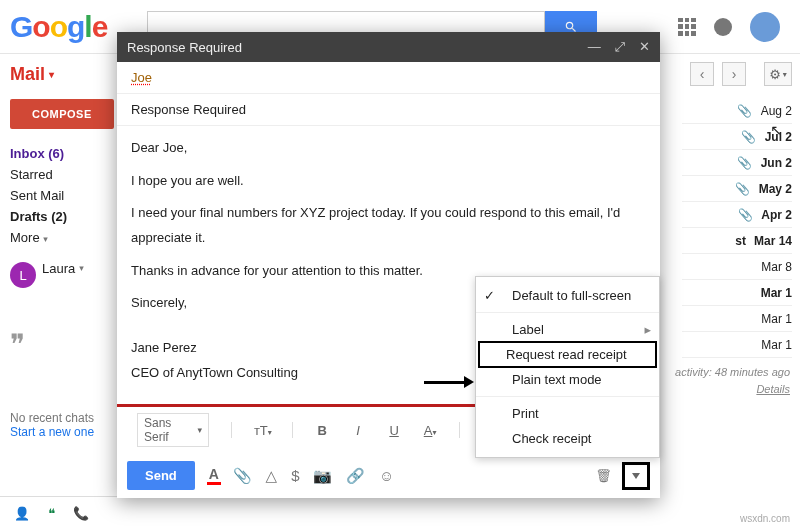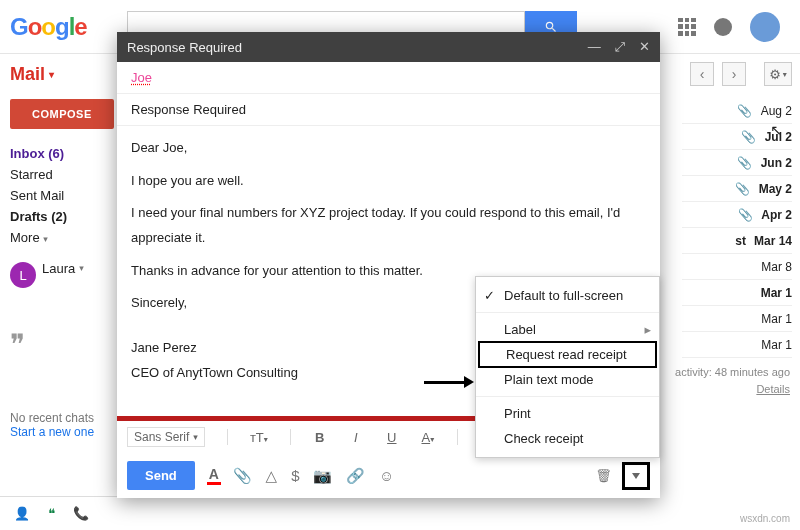--- a/index.html
+++ b/index.html
@@ -1,20 +1,20 @@
 <!DOCTYPE html>
 <html><head>
 <meta charset="utf-8">
 <style>
   * { box-sizing: border-box; margin: 0; padding: 0; font-family: Arial, sans-serif; }
   body { width: 800px; height: 530px; overflow: hidden; background: #fff; position: relative; font-size: 13px; color: #222; }
 
   
   .header { height: 54px; display: flex; align-items: center; padding: 0 10px; border-bottom: 1px solid #e5e5e5; }
-  .logo { font-size: 24px; font-weight: bold; letter-spacing: -1px; margin-right: 40px; }
+  .logo { font-size: 30px; font-weight: bold; letter-spacing: -1px; margin-right: 40px; }
   .logo span:nth-child(1){color:#4285F4}.logo span:nth-child(2){color:#EA4335}.logo span:nth-child(3){color:#FBBC05}.logo span:nth-child(4){color:#4285F4}.logo span:nth-child(5){color:#34A853}.logo span:nth-child(6){color:#EA4335}
   .search-box { flex: 1; display: flex; max-width: 450px; }
   .search-input { flex: 1; height: 32px; border: 1px solid #ccc; padding: 0 8px; font-size: 14px; }
   .search-btn { width: 52px; height: 32px; background: #4285F4; border: none; display:flex; align-items:center; justify-content:center; }
   .search-btn svg { fill: #fff; }
   .header-right { margin-left: auto; display: flex; align-items: center; gap: 18px; padding-right: 10px; }
   .apps-icon { width:18px; height:18px; display:grid; grid-template-columns:repeat(3,1fr); gap:2px; }
   .apps-icon div { background:#777; }
   .bell { width:18px; height:18px; background:#777; border-radius:50%; }
   .avatar-big { width:30px; height:30px; border-radius:50%; background:#6a9bd8; }
@@ -34,46 +34,46 @@
 
   
   .content { flex:1; position:relative; }
   .toolbar-right { position:absolute; top:8px; right:8px; display:flex; align-items:center; gap:8px; }
   .nav-arrow { width:24px; height:24px; border:1px solid #ccc; display:flex; align-items:center; justify-content:center; color:#777; font-size:14px; background:#f7f7f7; }
   .gear { width:28px; height:24px; border:1px solid #ccc; background:#f7f7f7; display:flex; align-items:center; justify-content:center; color:#666; margin-left:10px; }
   .mail-list { position:absolute; top:44px; right:8px; width:110px; }
   .mail-row { display:flex; align-items:center; justify-content:flex-end; gap:8px; height:26px; border-bottom:1px solid #eee; font-size:12px; }
   .mail-row .att { color:#999; }
   .mail-row.bold { font-weight:bold; }
-  .activity { position:absolute; top:310px; right:10px; font-size:11px; color:#888; text-align:right; line-height:1.5; }
+  .activity { position:absolute; top:310px; right:10px; font-size:11px; color:#888; text-align:right; line-height:1.5;font-style:italic; }
 
   
   .compose { position:absolute; left:117px; top:32px; width:543px; height:466px; background:#fff; box-shadow:0 4px 20px rgba(0,0,0,0.4); display:flex; flex-direction:column; z-index:10; }
   .compose-header { background:#404040; color:#eee; height:30px; display:flex; align-items:center; padding:0 10px; font-size:13px; }
   .compose-header-icons { margin-left:auto; display:flex; gap:14px; color:#ccc; font-size:13px; }
   .compose-header-icons span { cursor:pointer; }
-  .compose-to { padding:8px 14px; border-bottom:1px solid #eee; color:#ec4899; text-decoration:underline dotted red; text-underline-offset:2px; }
+  .compose-to { padding:8px 14px; border-bottom:1px solid #eee; color:#a16207; text-decoration:underline dotted red; text-underline-offset:2px; }
   .compose-subj { padding:8px 14px; border-bottom:1px solid #eee; }
   .compose-body { flex:1; padding:10px 14px; font-size:13px; line-height:1.9; overflow:hidden; }
   .compose-body p { margin-bottom:8px; }
 
   
   .more-menu { position:absolute; right:0px; bottom:40px; width:185px; background:#fff; border:1px solid #ccc; box-shadow:0 2px 8px rgba(0,0,0,0.2); padding:6px 0; z-index:20; font-size:13px; }
-  .more-menu .item { padding:5px 14px 5px 28px; position:relative; }
+  .more-menu .item { padding:5px 14px 5px 36px; position:relative; }
   .more-menu .item.check::before { content:"✓"; position:absolute; left:8px; }
   .more-menu .item.sub::after { content:"▸"; position:absolute; right:8px; color:#888; }
   .more-menu .item.highlight { border:2px solid #000; margin:-1px 2px; padding:4px 12px 4px 26px; }
   .more-menu hr { border:none; border-top:1px solid #eee; margin:4px 0; }
 
   .arrow-callout { position:absolute; right:186px; bottom:110px; font-size:20px; font-weight:bold; display:flex; align-items:center; }
   .arrow-callout .line { width:40px; height:3px; background:#000; }
   .arrow-callout .head { width:0; height:0; border-left:10px solid #000; border-top:6px solid transparent; border-bottom:6px solid transparent; }
 
   
-  .compose-toolbar { border-top:5px solid #b91c1c; padding:6px 10px; display:flex; align-items:center; gap:22px; color:#666; font-size:13px; }
+  .compose-toolbar { border-top:3px solid #b91c1c; padding:6px 20px; display:flex; align-items:center; gap:22px; color:#666; font-size:13px; }
   .font-select { border:1px solid #ddd; padding:2px 6px; font-size:12px; display:flex; align-items:center; gap:4px; }
   .tool { cursor:pointer; min-width:14px; text-align:center; }
   .divider { width:1px; height:16px; background:#ddd; }
 
   .compose-sendbar { padding:8px 10px; display:flex; align-items:center; gap:12px; }
   .send-btn { background:#4285F4; color:#fff; border:none; padding:7px 18px; font-size:13px; font-weight:bold; border-radius:2px; }
   .format-A { color:#666; border-bottom:3px solid red; padding:0 2px; font-weight:bold; font-size:14px; }
   .sendbar-icons { display:flex; gap:14px; color:#777; font-size:15px; align-items:center; }
   .sendbar-right { margin-left:auto; display:flex; align-items:center; gap:6px; }
   .trash { color:#777; }

